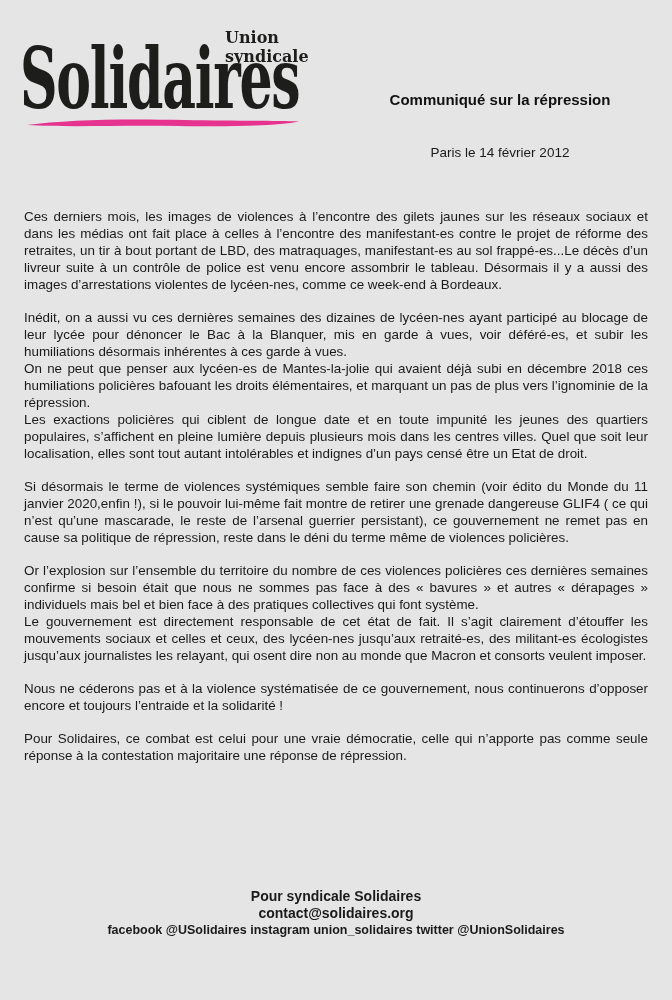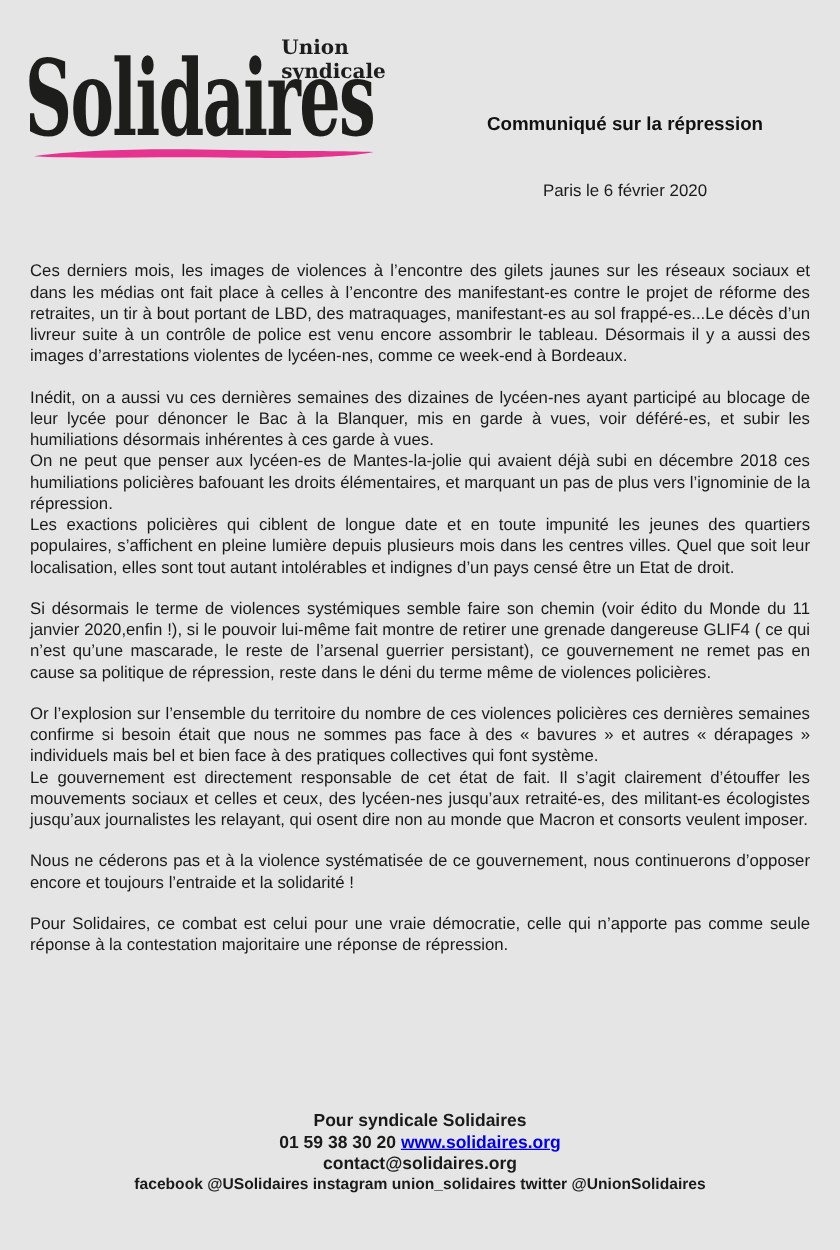--- a/index.html
+++ b/index.html
@@ -79,21 +79,21 @@
     </div>
     <div class="logo-word">Solidaires</div>
     <div class="logo-underline">
       <svg width="278" height="14" viewBox="0 0 278 14">
         <path id="brush-path" d="M3,9 C40,4 95,2.5 160,4 C210,5 250,4.5 275,5.5 C255,9.5 215,11 155,10 C95,9 45,11.5 3,9 Z" fill="#e5338f"></path>
       </svg>
     </div>
   </div>
 
   <div class="doc-title">Communiqué sur la répression</div>
-  <div class="doc-dateline">Paris le 6 février 2020</div>
+  <div class="doc-dateline">Paris le 14 février 2012</div>
 
   <div class="doc-body">
       <div class="block">
         <p>Ces derniers mois, les images de violences à l’encontre des gilets jaunes sur les réseaux sociaux et dans les médias ont fait place à celles à l’encontre des manifestant-es contre le projet de réforme des retraites, un tir à bout portant de LBD, des matraquages, manifestant-es au sol frappé-es...Le décès d’un livreur suite à un contrôle de police est venu encore assombrir le tableau. Désormais il y a aussi des images d’arrestations violentes de lycéen-nes, comme ce week-end à Bordeaux.</p>
       </div>
       <div class="block">
         <p>Inédit, on a aussi vu ces dernières semaines des dizaines de lycéen-nes ayant participé au blocage de leur lycée pour dénoncer le Bac à la Blanquer, mis en garde à vues, voir déféré-es, et subir les humiliations désormais inhérentes à ces garde à vues.</p>
         <p>On ne peut que penser aux lycéen-es de Mantes-la-jolie qui avaient déjà subi en décembre 2018 ces humiliations policières bafouant les droits élémentaires, et marquant un pas de plus vers l’ignominie de la répression.</p>
         <p>Les exactions policières qui ciblent de longue date et en toute impunité les jeunes des quartiers populaires, s’affichent en pleine lumière depuis plusieurs mois dans les centres villes. Quel que soit leur localisation, elles sont tout autant intolérables et indignes d’un pays censé être un Etat de droit.</p>
       </div>
@@ -107,18 +107,17 @@
       <div class="block">
         <p>Nous ne céderons pas et à la violence systématisée de ce gouvernement, nous continuerons d’opposer encore et toujours l’entraide et la solidarité !</p>
       </div>
       <div class="block">
         <p>Pour Solidaires, ce combat est celui pour une vraie démocratie, celle qui n’apporte pas comme seule réponse à la contestation majoritaire une réponse de répression.</p>
       </div>
     </div>
 
   <div class="doc-footer">
     <div>Pour syndicale Solidaires</div>
-    <div><span>01 59 38 30 20 </span><a class="site-link" style="color: rgb(0, 0, 238);">www.solidaires.org</a></div>
     <div>contact@solidaires.org</div>
     <div class="social">facebook @USolidaires instagram union_solidaires twitter @UnionSolidaires</div>
   </div>
 
 </div>
 
 </body></html>

